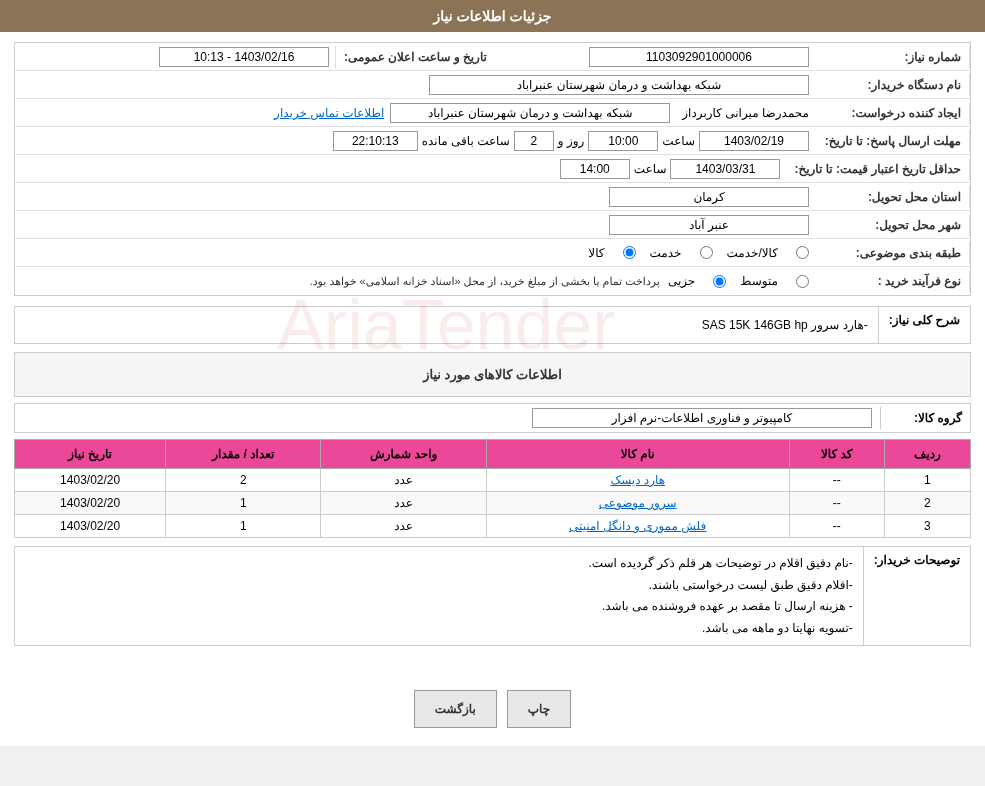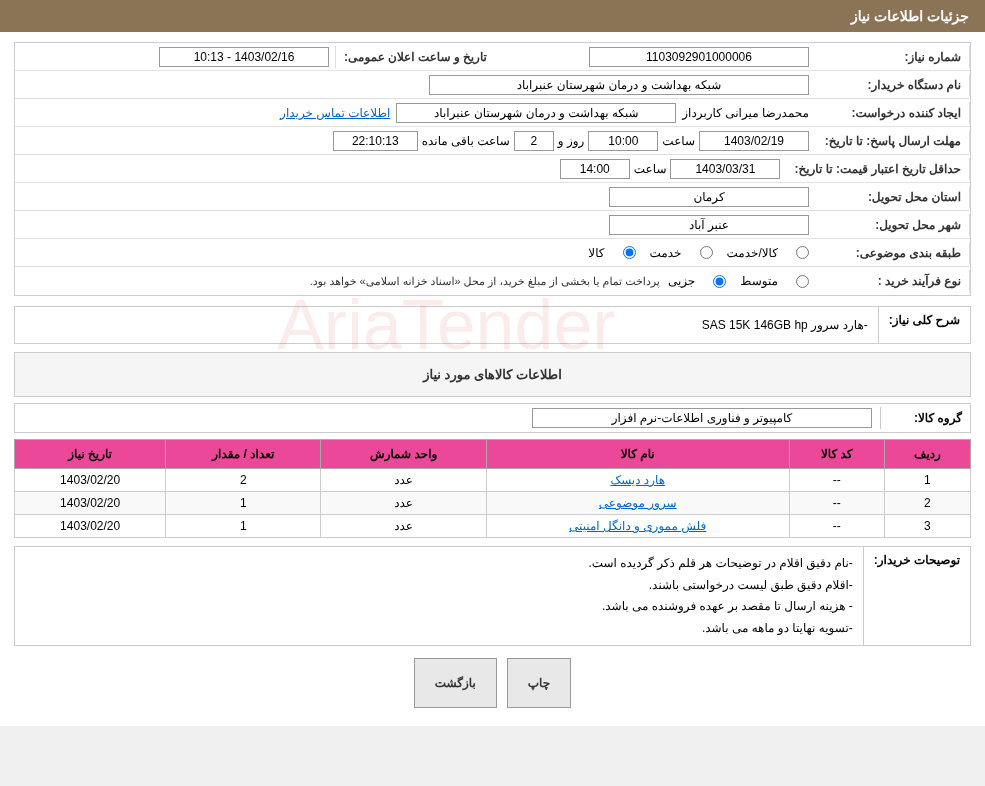--- a/index.html
+++ b/index.html
@@ -10,20 +10,21 @@
       direction: rtl;
     }
     .page-wrapper {
       max-width: 985px;
       margin: 0 auto;
       background: #fff;
     }
     .header-bar {
       background: #8B7355;
       color: #fff;
+      text-align: center;
       padding: 8px 16px;
       font-size: 14px;
       font-weight: bold;
     }
     .main-content {
       padding: 10px 14px;
       background: #fff;
     }
     .info-section {
       border: 1px solid #ccc;
@@ -122,28 +123,29 @@
     }
     
     .btn-row {
       display: flex;
       justify-content: center;
       gap: 10px;
       margin-top: 12px;
       margin-bottom: 8px;
     }
     .btn {
-      padding: 17px 20px;
+      padding: 11px 20px;
       border: 1px solid #999;
       background: #e8e8e8;
       cursor: pointer;
       font-family: Tahoma, Arial, sans-serif;
       font-size: 12px;
       font-weight: bold;
       color: #333;
+      margin-top: 32px;
     }
     .group-row {
       display: flex;
       align-items: center;
       border: 1px solid #ccc;
       margin-bottom: 6px;
     }
     .group-label {
       background: #fff;
       padding: 4px 8px;
@@ -212,21 +214,21 @@
       <div class="info-row">
         <div class="label-cell">نام دستگاه خریدار:</div>
         <div class="value-cell">
           <input class="input-box" type="text" style="width: 380px; text-align: center;" value="شبکه بهداشت و درمان شهرستان عنبراباد">
         </div>
       </div>
 
       <div class="info-row">
         <div class="label-cell">ایجاد کننده درخواست:</div>
         <div class="value-cell">
-          <span style="">محمدرضا میرانی کاربرداز</span>
+          <span style="margin-left:6px;">محمدرضا میرانی کاربرداز</span>
           <input class="input-box" type="text" style="width: 280px; text-align: center;" value="شبکه بهداشت و درمان شهرستان عنبراباد">
           <span class="blue-link">اطلاعات تماس خریدار</span>
         </div>
       </div>
 
       <div class="info-row">
         <div class="label-cell">مهلت ارسال پاسخ: تا تاریخ:</div>
         <div class="value-cell" style="gap:4px; flex-wrap:nowrap;">
           <input class="input-box" type="text" style="width: 110px; text-align: center;" value="1403/02/19">
           <span>ساعت</span>

